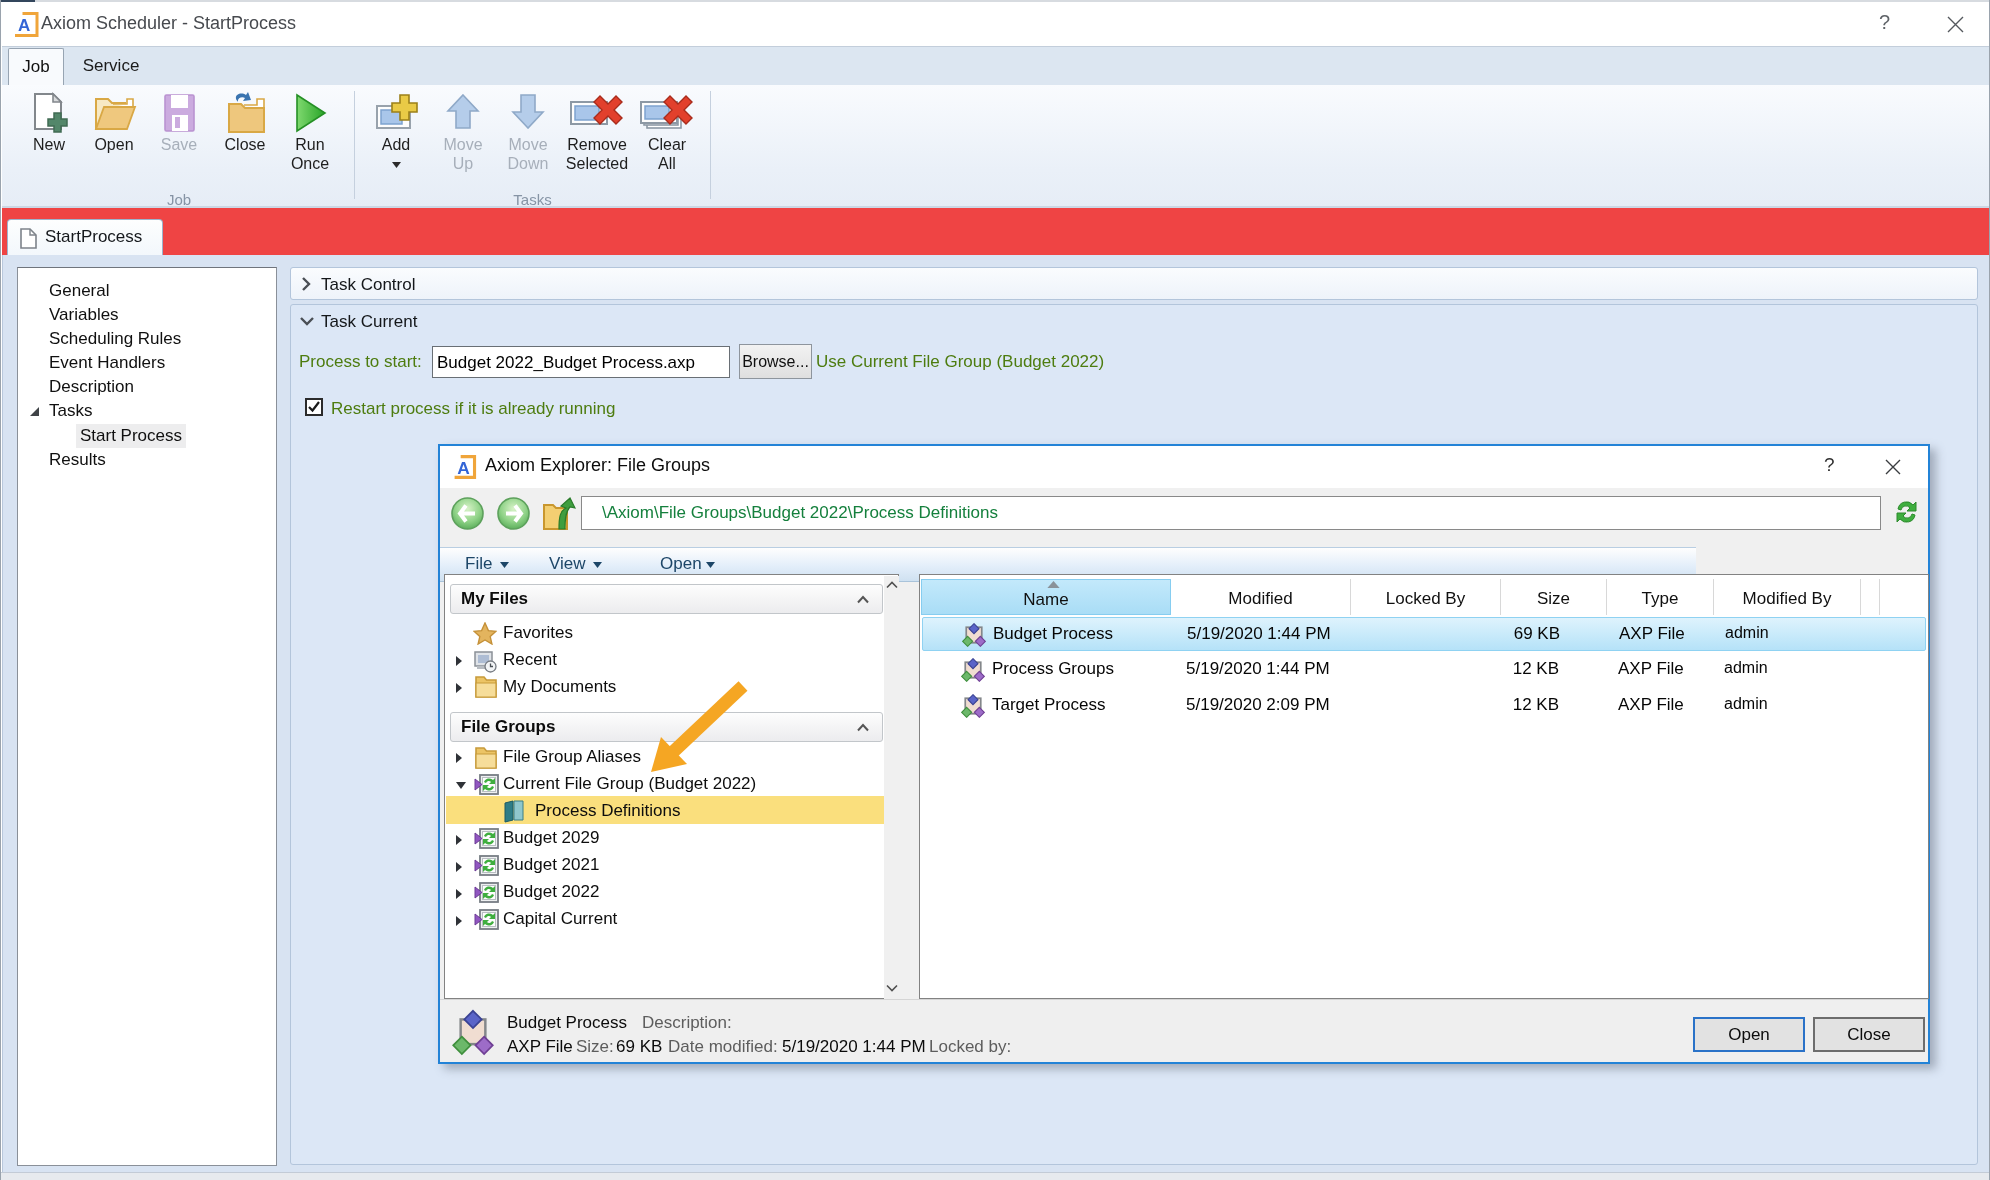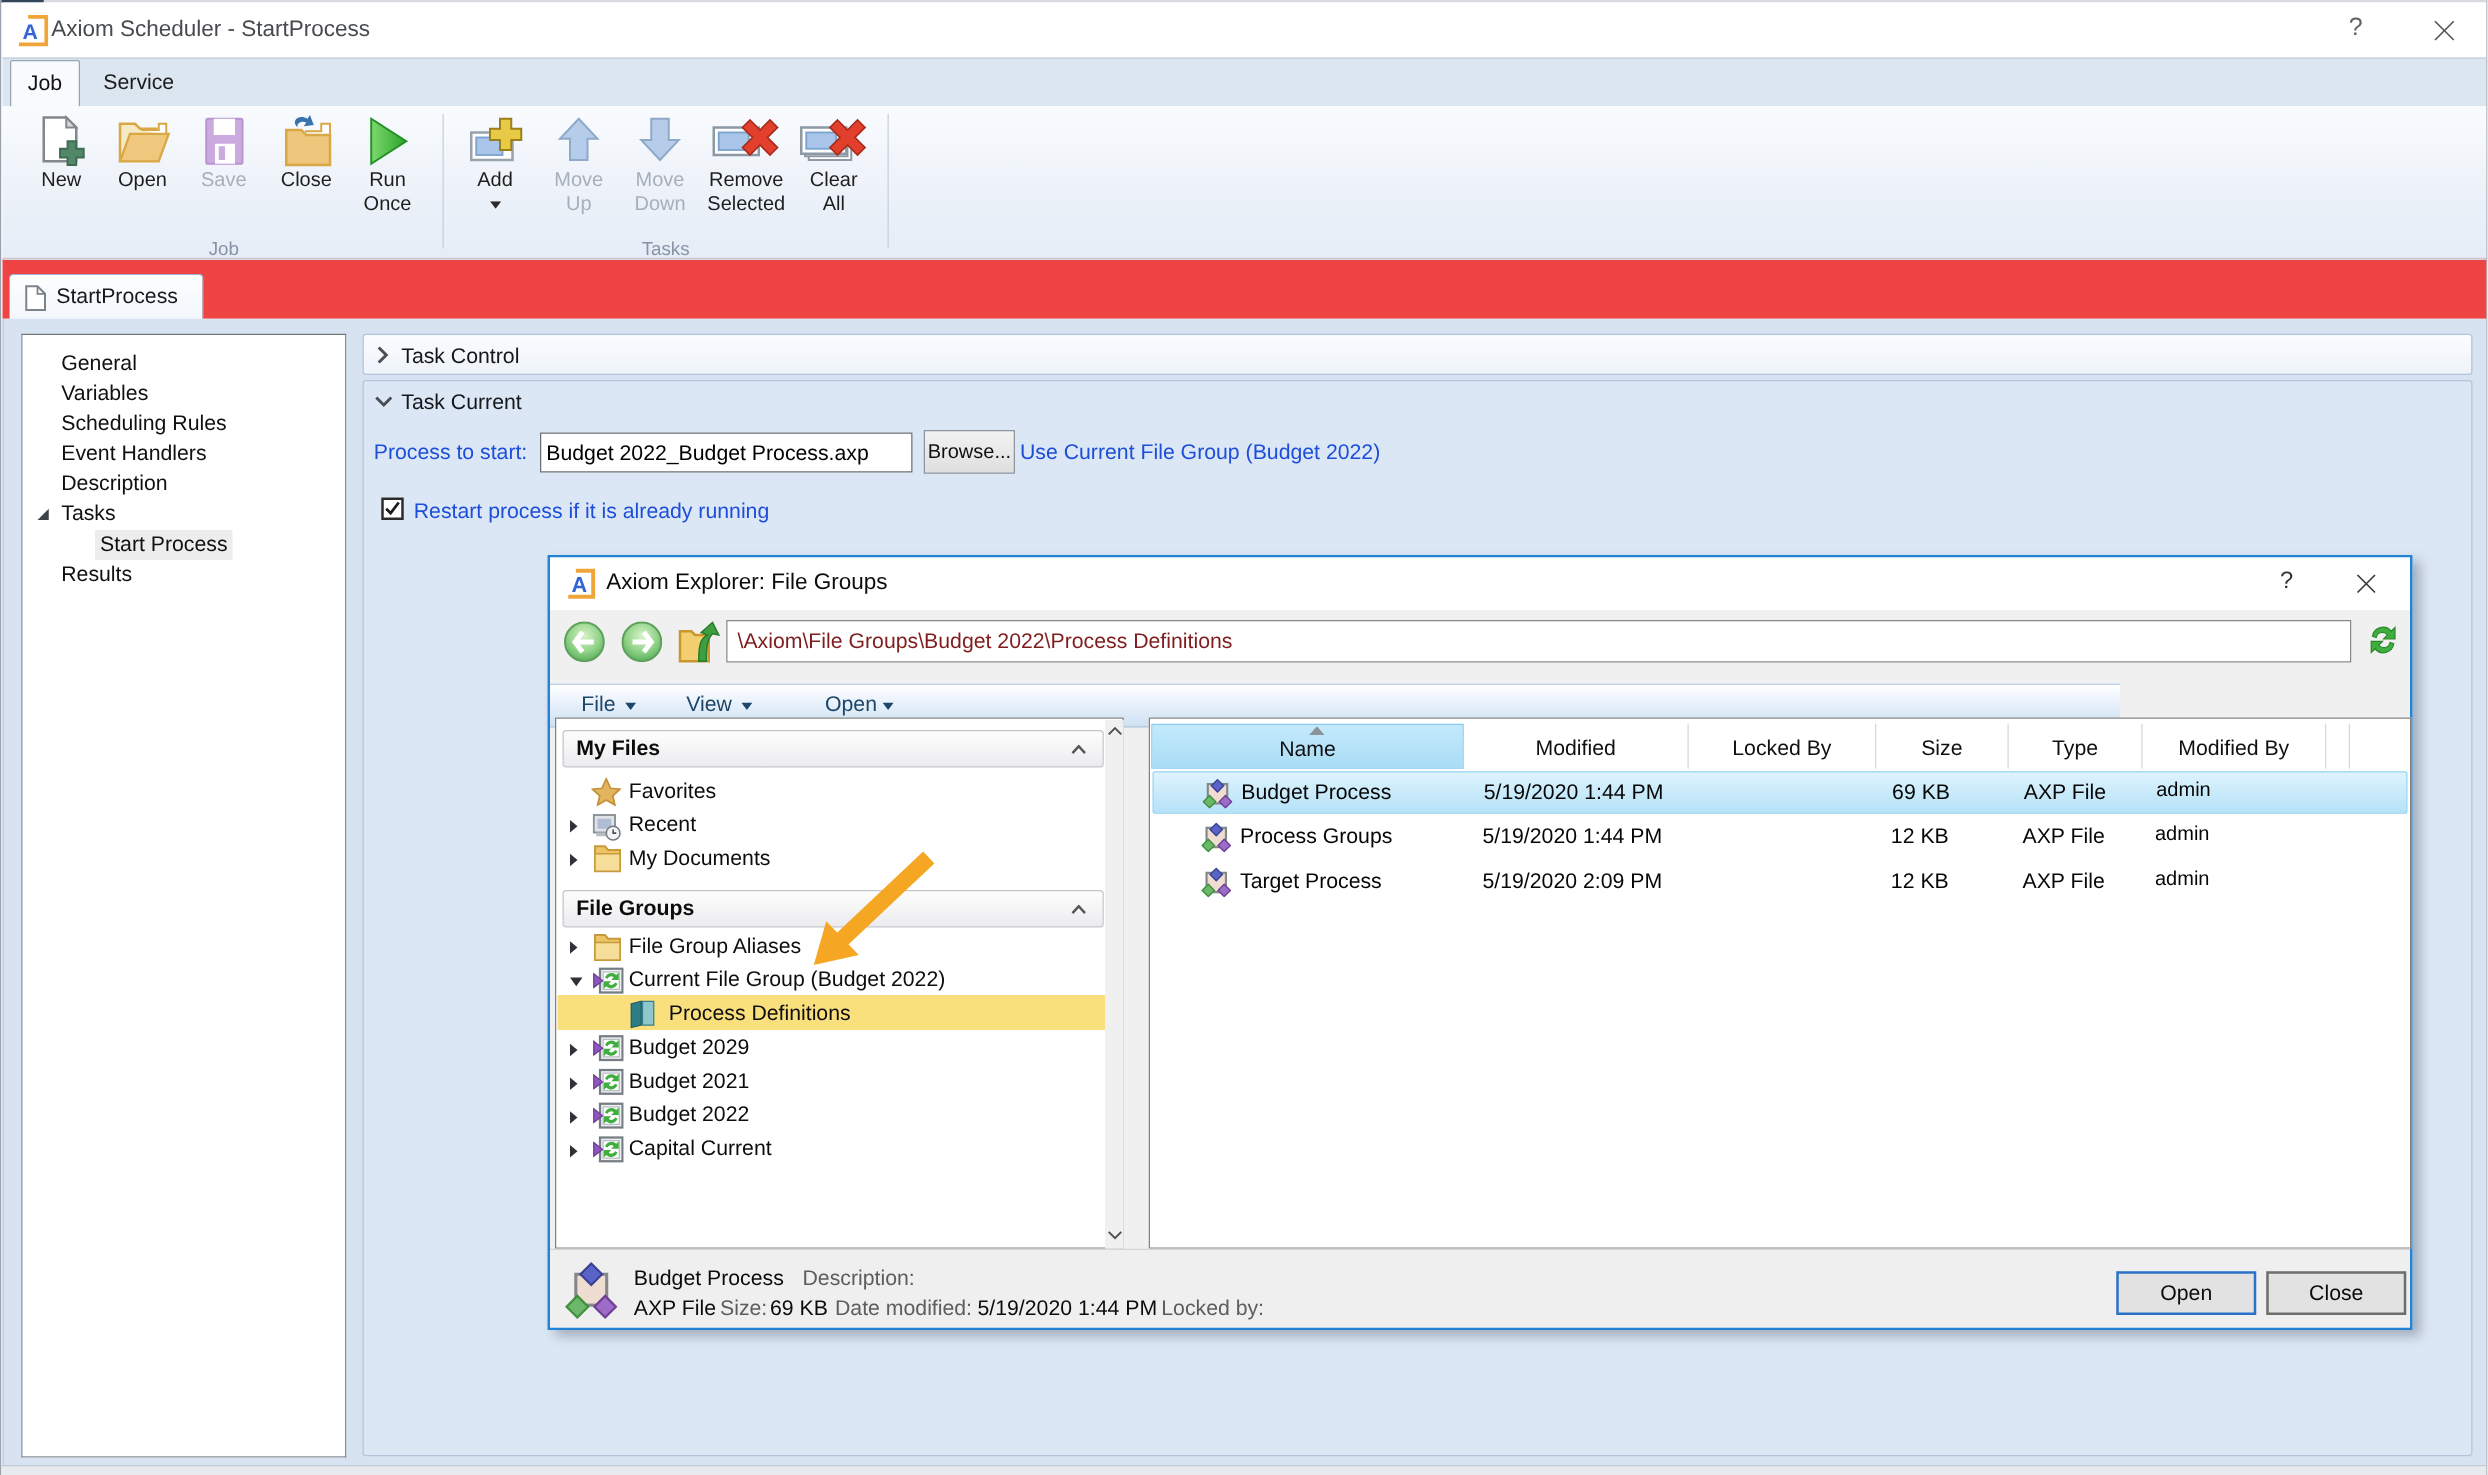--- a/index.html
+++ b/index.html
@@ -31,31 +31,31 @@
 #doctab span{position:absolute;left:37px;top:7px;font-size:17px;color:#15181c;}
 
 #content{left:1px;top:255px;width:1988px;height:917px;background:#d8e3f2;border-left:1px solid #b9c8dc;border-right:1px solid #b9c8dc;}
 #treepanel{left:14px;top:12px;width:260px;height:899px;background:#fff;border:1px solid #8a9099;border-top-color:#6f747c;}
 .titem{position:absolute;left:31px;font-size:17px;color:#101010;white-space:pre;}
 #tcbar{left:287px;top:12px;width:1688px;height:33px;background:linear-gradient(#fafcfe,#eef3fa);border:1px solid #b3c5db;border-radius:3px;}
 #tdpanel{left:287px;top:49px;width:1688px;height:861px;background:#dce7f6;border:1px solid #b3c5db;border-radius:3px;}
 .hdrtxt{position:absolute;left:30px;top:7px;font-size:17px;color:#14171a;}
 .chev{stroke:#4a4f55;stroke-width:2.4;fill:none;}
 
-.lbl{position:absolute;font-size:17px;color:#1d4ed8;}
+.lbl{position:absolute;font-size:17px;color:#4d7c0f;}
 #ptextbox{left:141px;top:41px;width:298px;height:32px;background:#fff;border:1px solid #696f75;}
 #ptextbox span{position:absolute;left:4px;top:6px;font-size:17px;color:#000;}
 #browsebtn{left:448px;top:39px;width:73px;height:35px;background:linear-gradient(#f2f2f2,#dfdfdf);border:1px solid #8e959d;font-size:16px;color:#101010;text-align:center;line-height:33px;}
 #cb{left:14px;top:93px;width:18px;height:18px;background:#fff;border:2px solid #2b2b2b;}
 
 #dlg{left:437px;top:444px;width:1492px;height:620px;background:#f0f0f0;border:2px solid #2383d7;box-shadow:6px 5px 9px rgba(90,100,115,0.45);}
 #dtitle{left:0;top:0;width:1488px;height:42px;background:#fff;}
 #dnav{left:0;top:42px;width:1488px;height:51px;background:#f0f0f0;}
 #addr{left:141px;top:8px;width:1300px;height:34px;background:#fff;border:1.5px solid #898989;}
-#addr span{position:absolute;left:8px;top:6px;font-size:17px;color:#7f1d1d;white-space:pre;}
+#addr span{position:absolute;left:20px;top:6px;font-size:17px;color:#15803d;white-space:pre;}
 #dmenu{left:0;top:101px;width:1256px;height:35px;background:linear-gradient(#fefefe,#e3eefa 55%,#cfe1f1);border-top:1px solid #b9cee2;border-bottom:1px solid #a9c3da;}
 .mi{position:absolute;top:6px;font-size:17px;color:#1d4668;}
 .mv{position:absolute;top:14px;}
 #lpane{left:4px;top:128px;width:455px;height:425px;background:#fff;border:1px solid #828282;}
 .ghdr{position:absolute;left:5px;width:433px;height:30px;background:linear-gradient(#fdfdfd,#ececee);border:1px solid #c2c6ca;border-radius:3px;}
 .ghdr b{position:absolute;left:10px;top:4px;font-size:17px;color:#0c0c0c;font-weight:bold;}
 .gch{position:absolute;right:12px;top:10px;}
 .ti1{position:absolute;left:58px;font-size:17px;color:#0d0d0d;white-space:pre;}
 .texp{position:absolute;left:10px;}
 #lscroll{left:439px;top:1px;width:15px;height:423px;background:#f0f0f0;}

